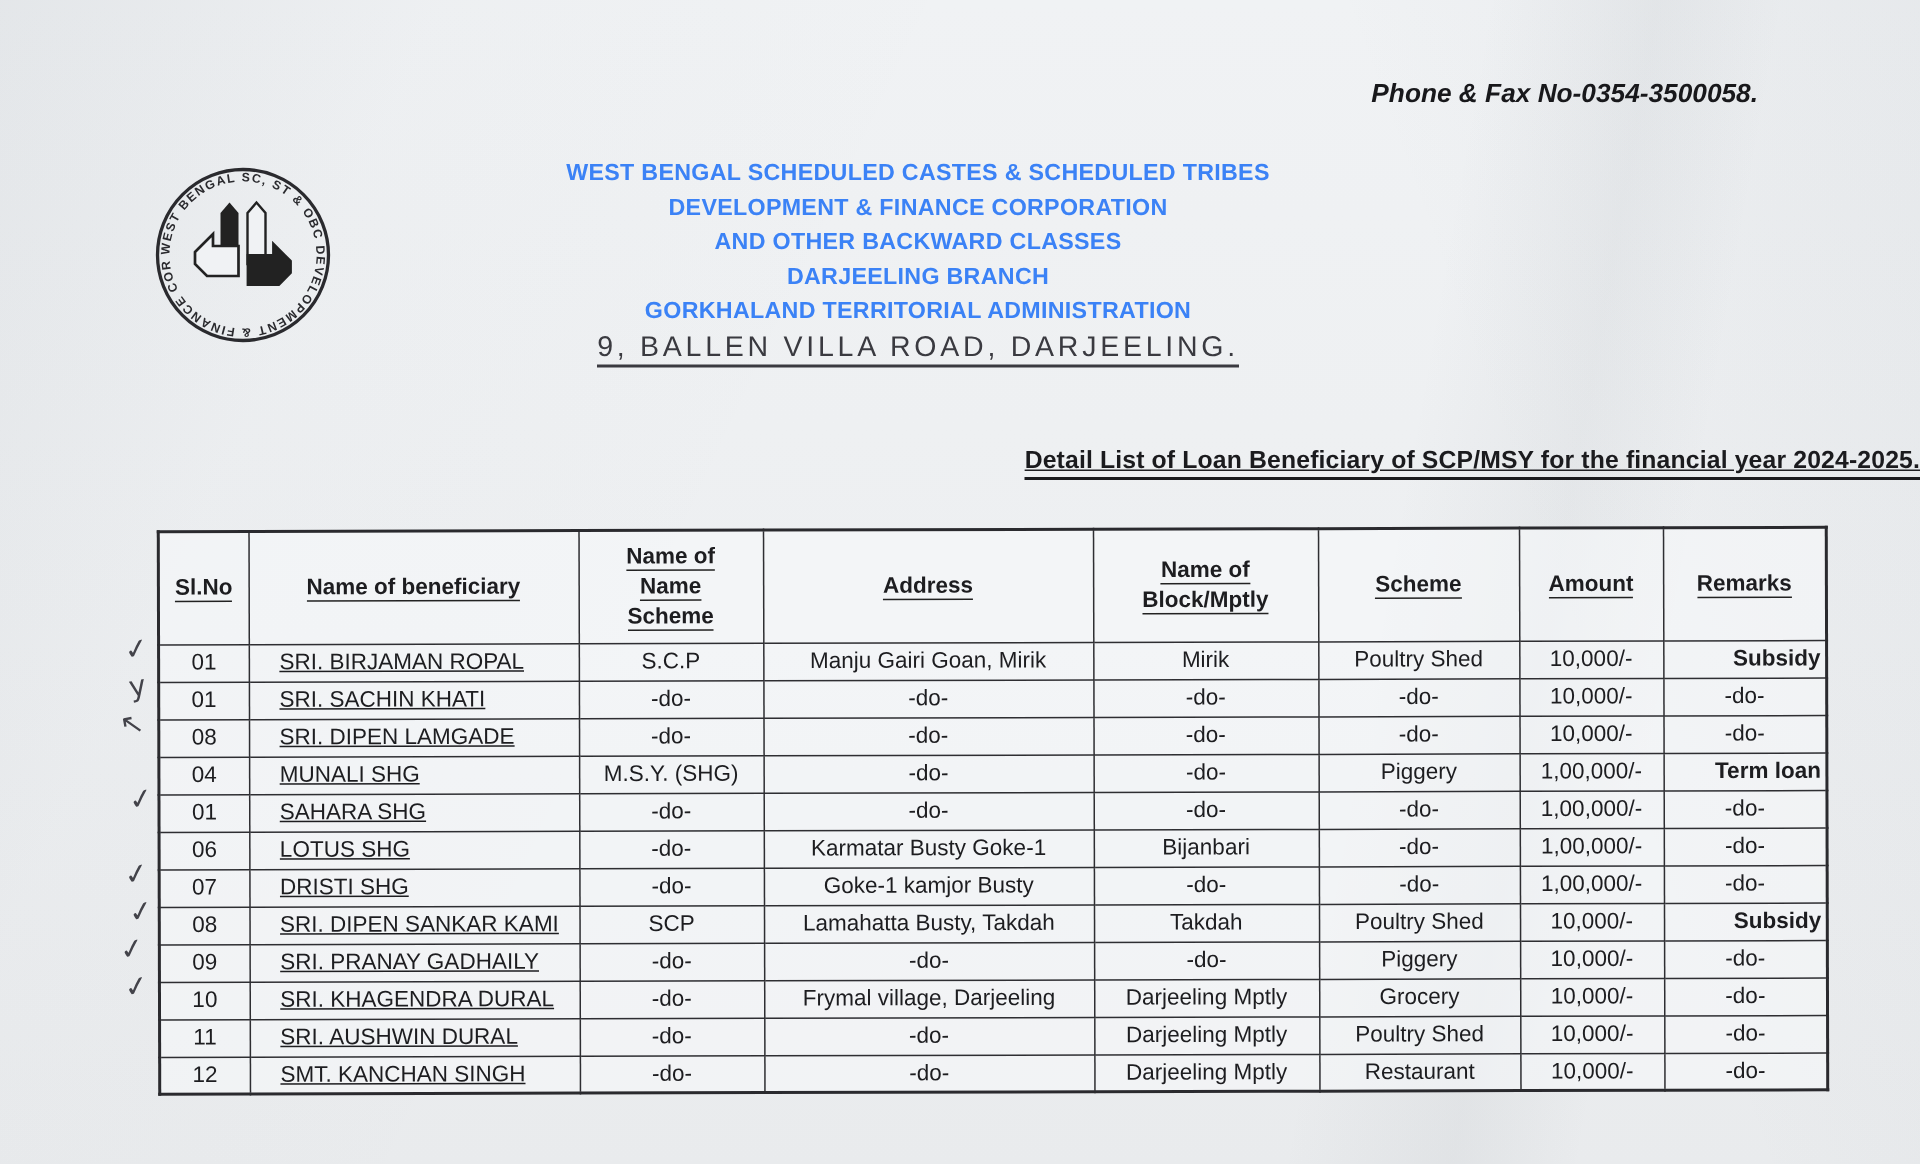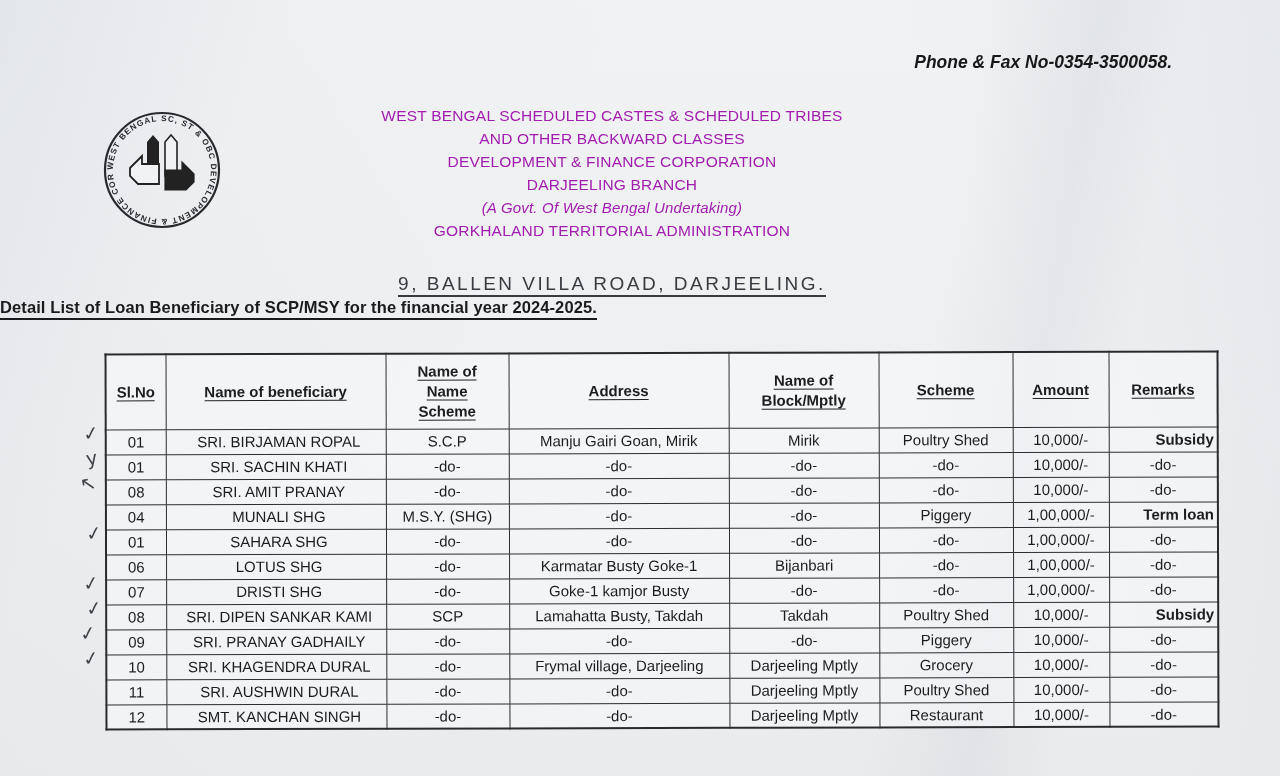--- a/index.html
+++ b/index.html
@@ -19,40 +19,40 @@
 
   
   .contact { position:absolute; top:50px; right:108px; text-align:right;
     font-style:italic; font-weight:bold; font-size:17.5px; line-height:24px; color:#18181b; }
 
   
   .seal { position:absolute; left:98px; top:106px; width:128px; height:128px; }
 
   
   .org { position:absolute; left:332px; top:104px; width:560px; text-align:center; }
-  .org div { font-weight:normal; font-size:15.5px; line-height:23px; letter-spacing:0.2px; color:#a21caf; }
+  .org div { font-weight:bold; font-size:15.5px; line-height:23px; letter-spacing:0.2px; color:#3b82f6; }
   .org .l5 { font-style:italic; font-size:15px; }
-  .org .l7 { font-weight:normal; font-size:19px; letter-spacing:2.5px; color:#3a3a40; line-height:26px;margin-top:29px; }
+  .org .l7 { font-weight:normal; font-size:19px; letter-spacing:2.5px; color:#3a3a40; line-height:26px; }
   .org .l7 span { border-bottom:2px solid #3a3a40; padding-bottom:1px; }
 
   
-  .doc-title { position:absolute; top:298px; left:0; width:1280px; text-align:left; }
+  .doc-title { position:absolute; top:298px; left:0; width:1280px; text-align:right;text-decoration:underline; }
   .doc-title span { font-weight:bold; font-size:16.5px; color:#1b1b1e;
     border-bottom:2px solid #1b1b1e; padding-bottom:2px; letter-spacing:0.1px; }
 
   
   .tablewrap { position:absolute; left:105px; top:352px; transform:rotate(-0.15deg); }
   table { border-collapse:collapse; background:rgba(248,250,251,0.55); }
   th, td { border:1.4px solid #2e2e32; font-size:15px; color:#1d1d20;
     text-align:center; vertical-align:middle; padding:0 3px; white-space:nowrap; overflow:hidden; }
   th { height:75px; font-weight:bold; }
   th .hl { display:block; line-height:20px; }
   th .hl span { border-bottom:1.6px solid #222; padding-bottom:0px; }
   td { height:25px; }
-  td.col1 { text-align:center; padding-left:9px; }
+  td.col1 { text-align:left; padding-left:20px;text-decoration:underline; }
   td.bold { font-weight:bold;text-align:right; }
   table { border:2px solid #2a2a2e; }
 
   
   .mark { position:absolute; font-family:"DejaVu Sans", sans-serif; color:#43434a;
     font-size:19px; transform:rotate(-10deg); pointer-events:none; }
 </style>
 </head>
 <body>
 
@@ -76,24 +76,23 @@
       <polygon points="-15,-30 -9,-37 -3,-30 -3,4 -15,4" fill="#222"></polygon>
       <polygon points="3,-30 9,-37 15,-30 15,4 3,4" fill="#f0f2f4" stroke="#222" stroke-width="1.6"></polygon>
       <path d="M -32,-4 L -20,-16 L -20,-8 L -3,-8 L -3,12 L -24,12 L -32,4 Z" fill="#f0f2f4" stroke="#222" stroke-width="1.8"></path>
       <path d="M 32,2 L 20,-10 L 20,-2 L 3,-2 L 3,18 L 24,18 L 32,10 Z" fill="#222" stroke="#222" stroke-width="1.2"></path>
     </g>
   </svg>
 </div>
 
 <div class="org">
   <div>WEST BENGAL SCHEDULED CASTES &amp; SCHEDULED TRIBES</div>
+  <div>DEVELOPMENT &amp; FINANCE CORPORATION</div>
   <div>AND OTHER BACKWARD CLASSES</div>
-  <div>DEVELOPMENT &amp; FINANCE CORPORATION</div>
   <div>DARJEELING BRANCH</div>
-  <div class="l5">(A Govt. Of West Bengal Undertaking)</div>
   <div>GORKHALAND TERRITORIAL ADMINISTRATION</div>
   <div class="l7"><span>9, BALLEN VILLA ROAD, DARJEELING.</span></div>
 </div>
 
 <div class="doc-title">
   <span>Detail List of Loan Beneficiary of SCP/MSY for the financial year 2024-2025.</span>
 </div>
 
 <div class="tablewrap">
   <table>
@@ -154,21 +153,21 @@
           <td class="col1">SRI. SACHIN KHATI</td>
           <td>-do-</td>
           <td>-do-</td>
           <td>-do-</td>
           <td>-do-</td>
           <td>10,000/-</td>
           <td>-do-</td>
         </tr>
         <tr>
           <td>08</td>
-          <td class="col1">SRI. AMIT PRANAY</td>
+          <td class="col1">SRI. DIPEN LAMGADE</td>
           <td>-do-</td>
           <td>-do-</td>
           <td>-do-</td>
           <td>-do-</td>
           <td>10,000/-</td>
           <td>-do-</td>
         </tr>
         <tr>
           <td>04</td>
           <td class="col1">MUNALI SHG</td>

